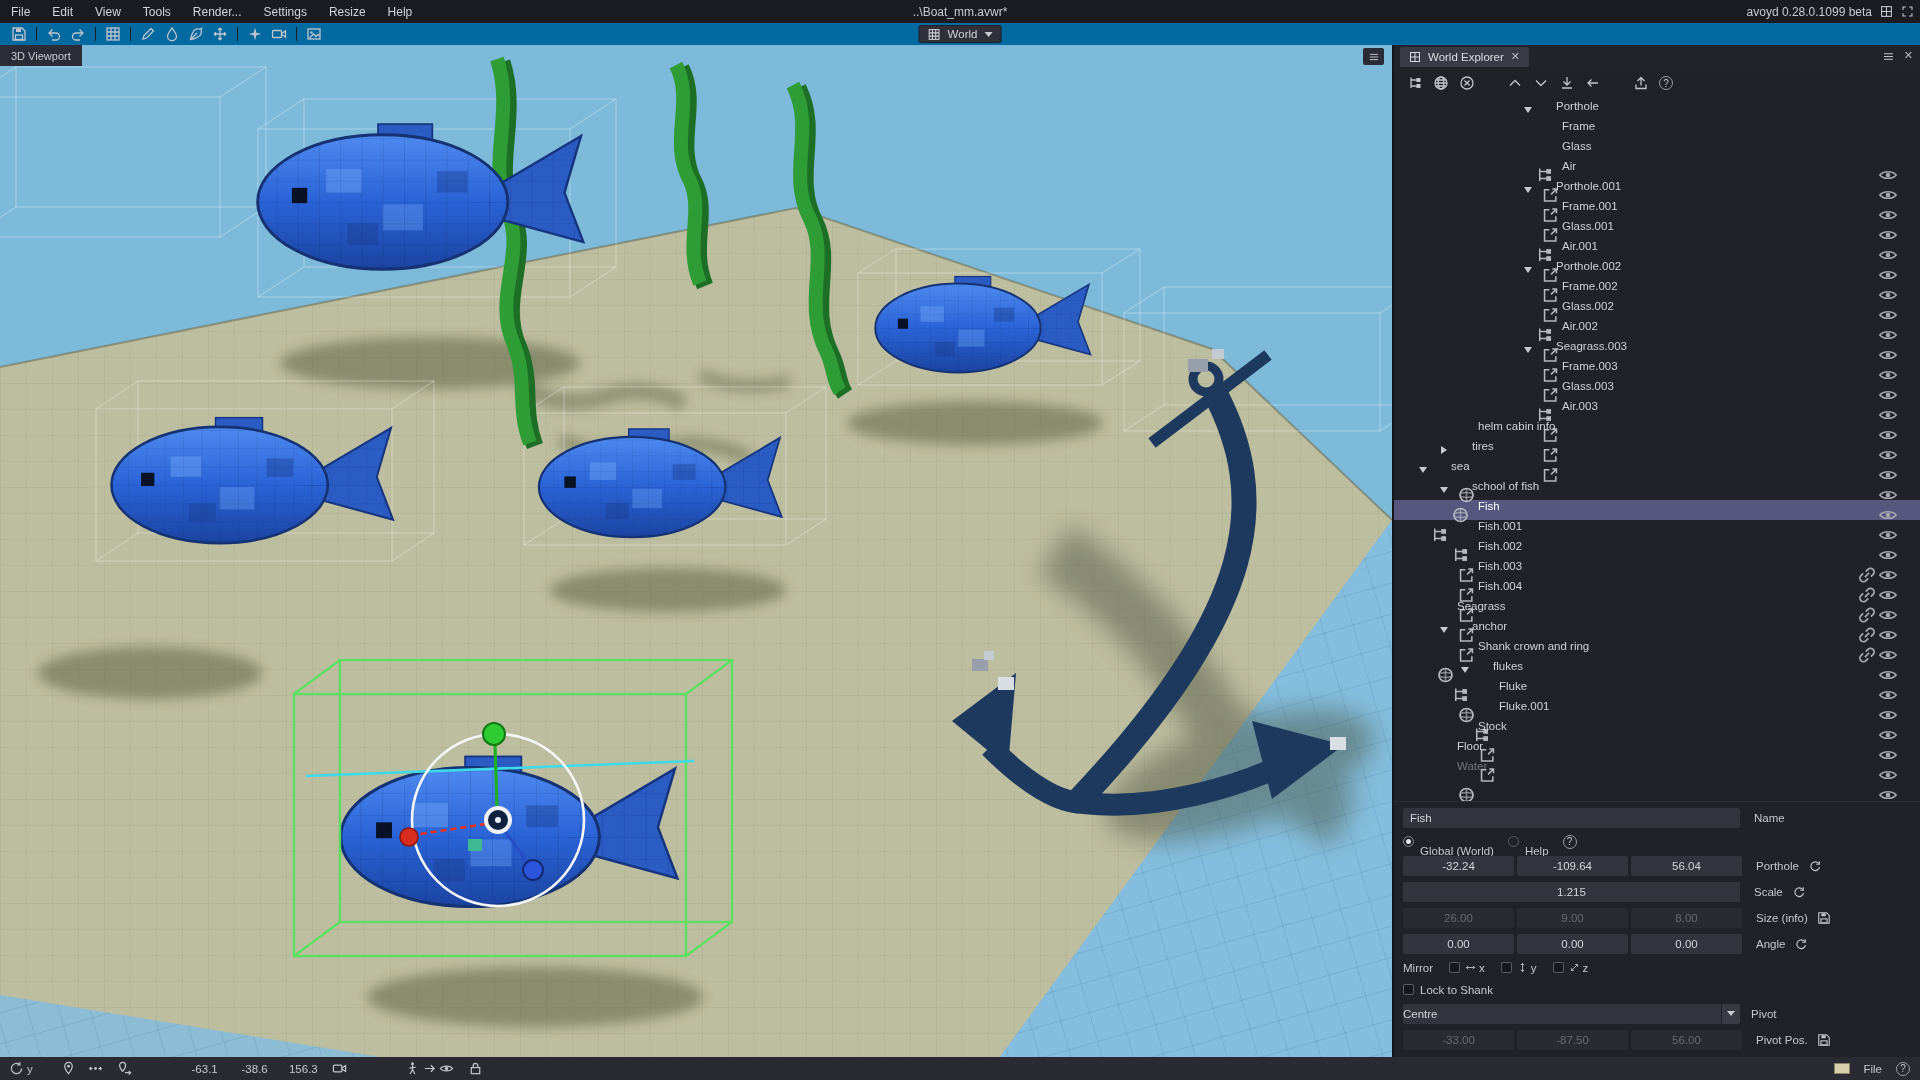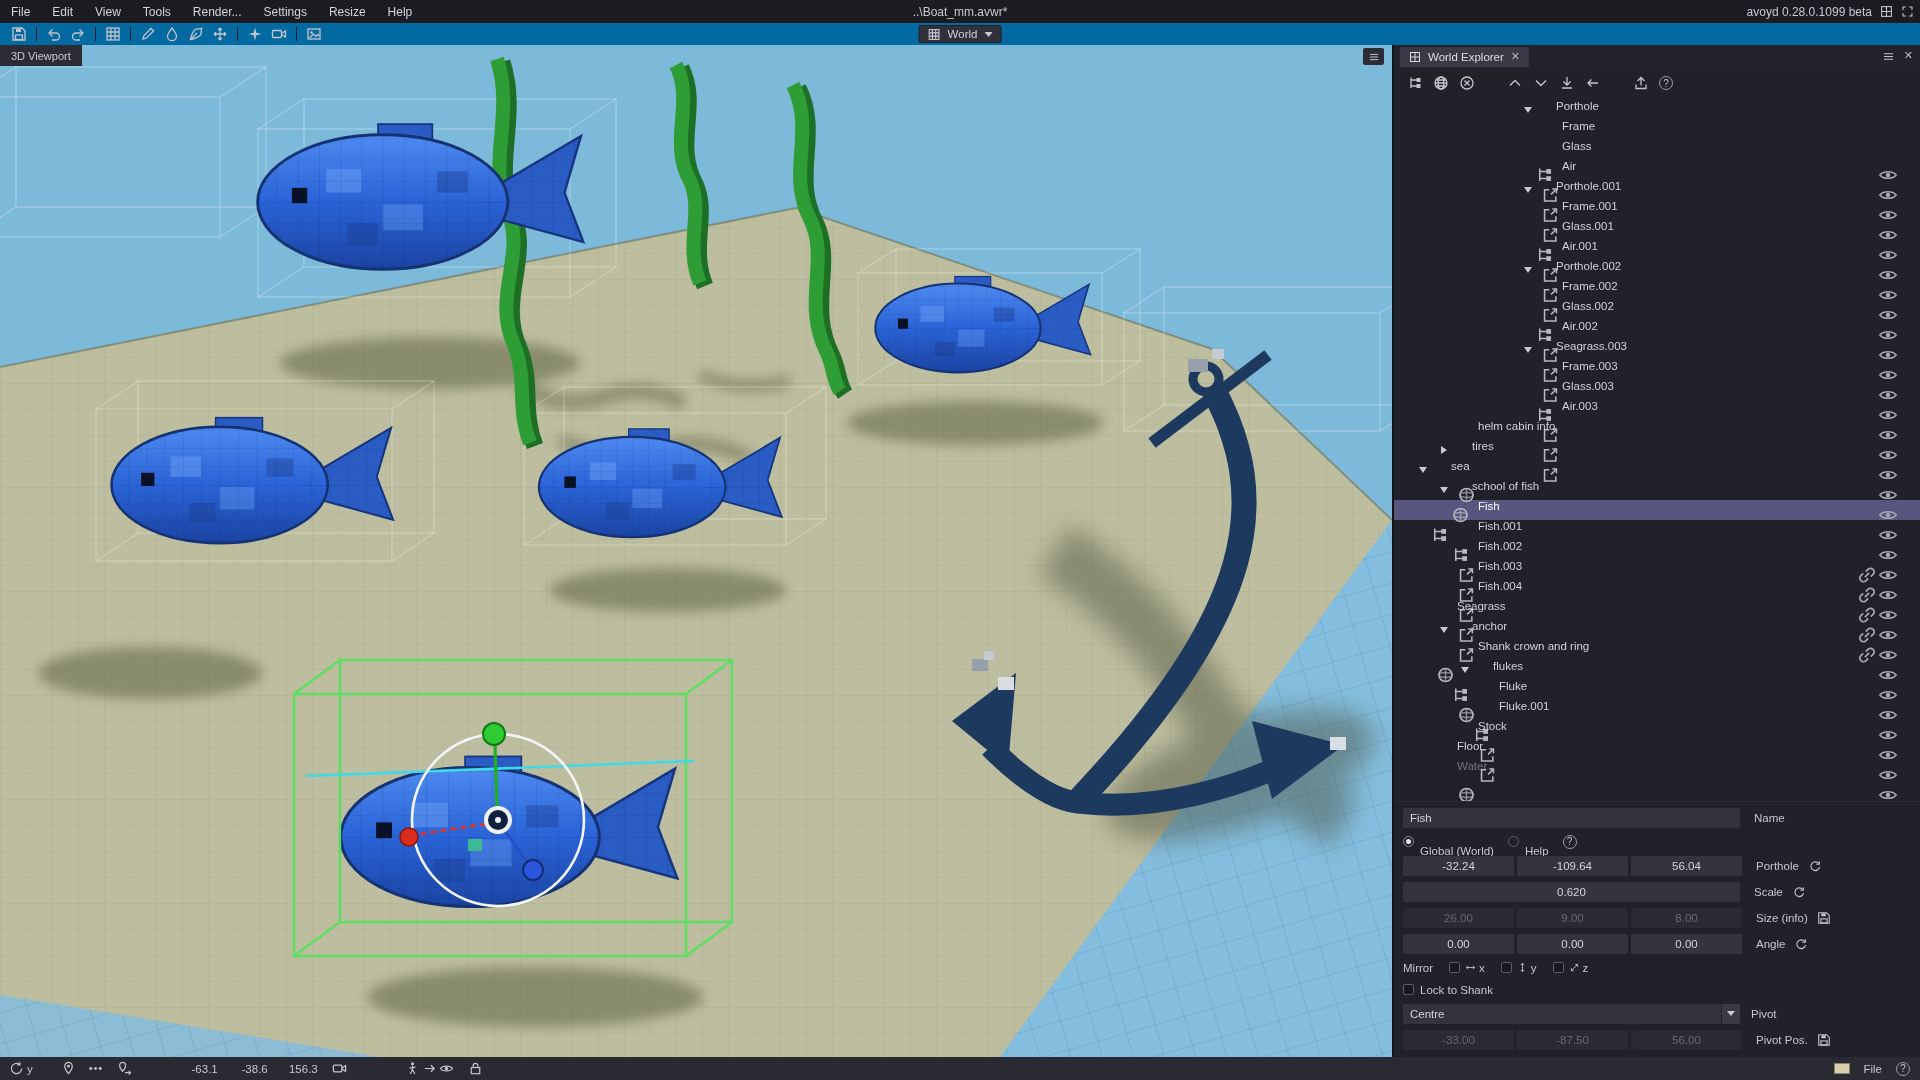--- a/index.html
+++ b/index.html
@@ -72,21 +72,21 @@
   .rad{width:11px;height:11px;border:1px solid #8a8b96;border-radius:50%;display:inline-flex;align-items:center;justify-content:center;flex:none}
   .rad.off{border-color:#5a5b66}
   .rad.on::after{content:"";width:5px;height:5px;border-radius:50%;background:#e8e9ef}
   .rlab{margin:18px 14px 0 6px;color:#c6c7cf}
   .qcirc{width:14px;height:14px;border:1px solid #9a9ba5;border-radius:50%;display:inline-flex;align-items:center;justify-content:center;font-size:10px;color:#c3c4cc;flex:none}
   .cbx{width:11px;height:11px;background:#17171d;border:1px solid #5a5b66;border-radius:2px;display:inline-block;flex:none}
   .mglyph{margin:0 3px 0 5px;display:inline-flex;color:#c3c4cc}
   .i.sm{width:11px;height:11px}
   .mlab{color:#c6c7cf}
   .mgroup{display:inline-flex;align-items:center;margin-left:16px}
-  .pselect{width:318px;height:20px;background:#34343e;border-radius:2px 0 0 2px;display:flex;align-items:center;padding-left:7px;color:#d3d4db}
+  .pselect{width:318px;height:20px;background:#34343e;border-radius:2px 0 0 2px;display:flex;align-items:center;color:#d3d4db}
   .pdrop{width:19px;height:20px;background:#3a3a45;border-left:1px solid #22222a;border-radius:0 2px 2px 0;display:flex;align-items:center;justify-content:center}
 
   
   .statusbar{position:absolute;left:0;bottom:0;right:0;height:23px;background:#2a2a33;display:flex;align-items:center;font-size:11.5px;color:#c6c7cf;z-index:6}
   .sic{display:inline-flex;color:#c3c4cc}
   .sic .i{width:15px;height:15px}
   .axlab{margin-left:3px}
   .coord{width:46px;text-align:right;margin-left:4px}
   .swatch{width:16px;height:11px;background:#d7cfae;border:1px solid #8a8468;display:inline-block}
   .menulab{margin-left:13px}
@@ -1139,21 +1139,21 @@
         <div class="pfield">-109.64</div>
         <div class="pfield">56.04</div>
         <span class="plab">Porthole</span>
         <span class="pic">
             <svg class="i">
               <use href="#s-reset"></use>
             </svg>
           </span>
       </div>
       <div class="prow">
-        <div class="pfield pwide">0.620</div>
+        <div class="pfield pwide">1.215</div>
         <span class="plab">Scale</span>
         <span class="pic">
             <svg class="i">
               <use href="#s-reset"></use>
             </svg>
           </span>
       </div>
       <div class="prow">
         <div class="pfield dis">26.00</div>
         <div class="pfield dis">9.00</div>

